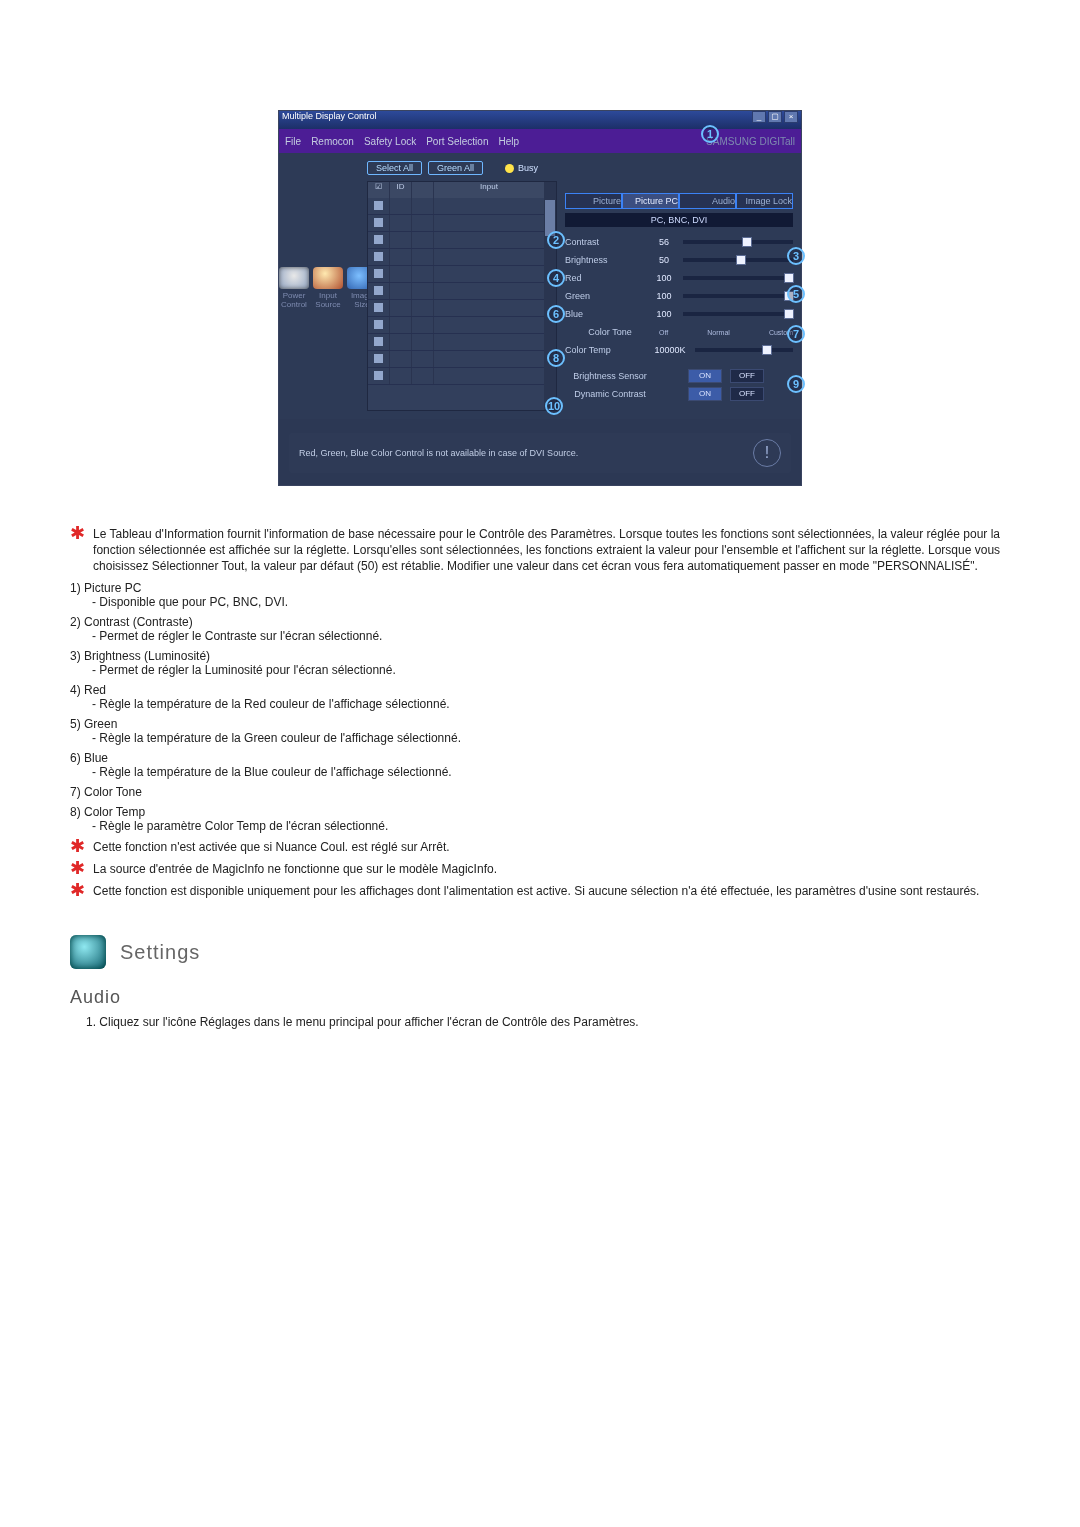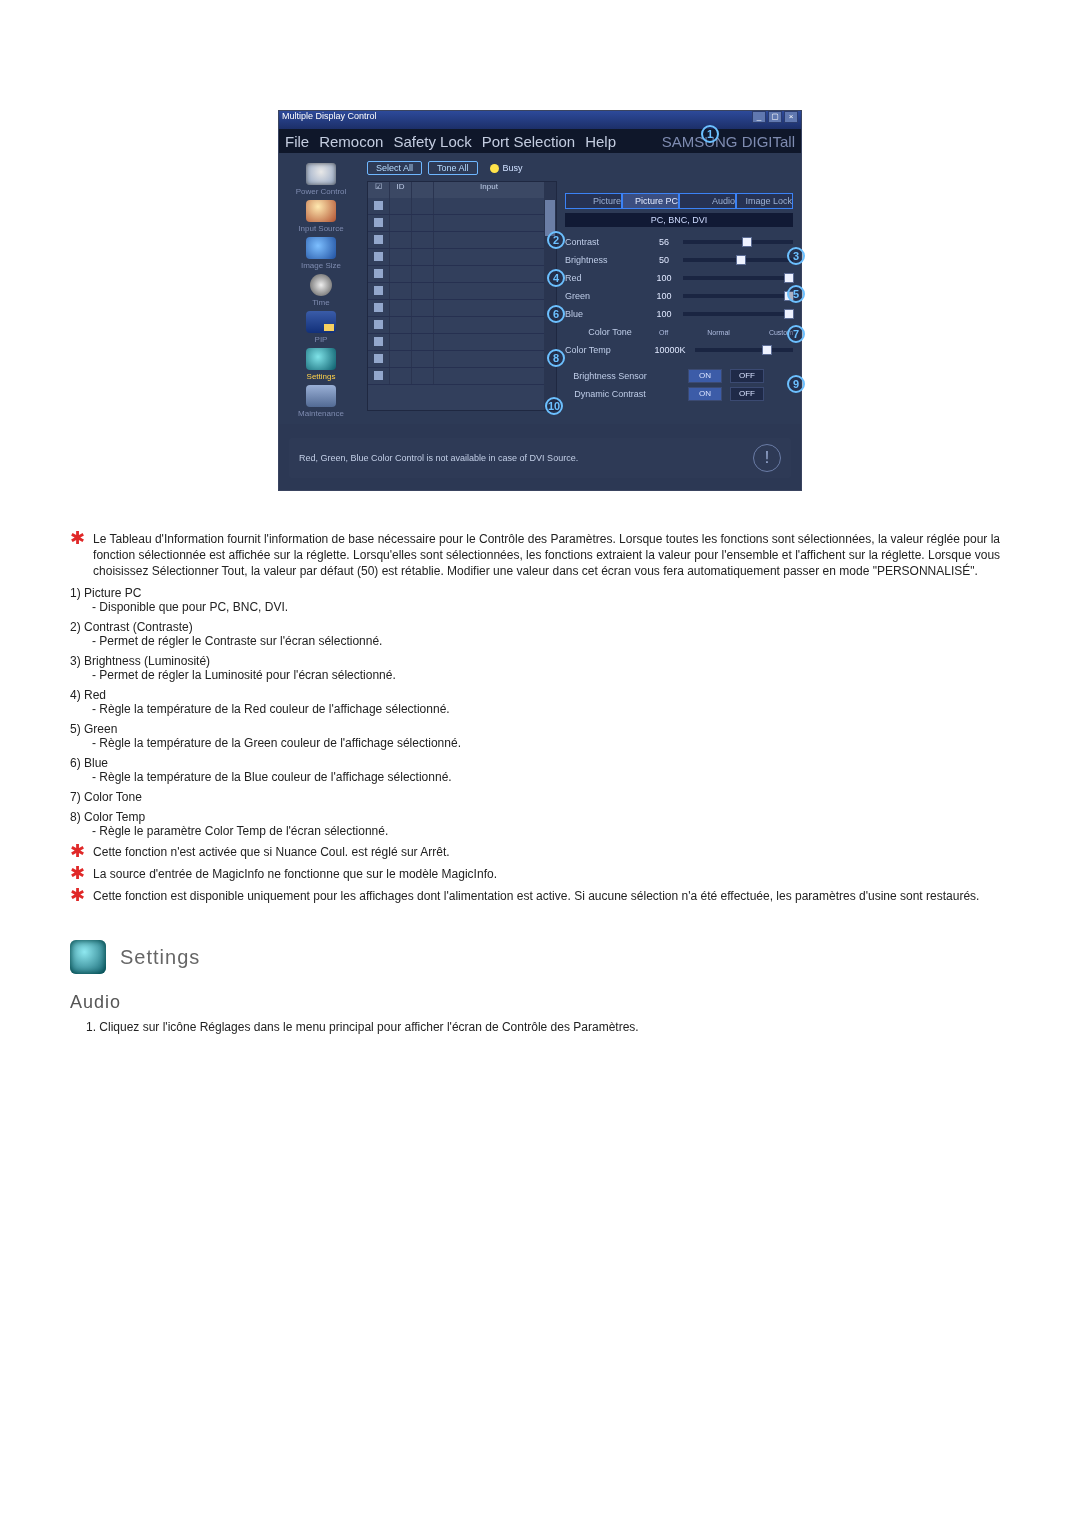--- a/index.html
+++ b/index.html
@@ -4,44 +4,44 @@
 <style>
   * { box-sizing: border-box; margin: 0; padding: 0; }
   body { font-family: Arial, Helvetica, sans-serif; font-size: 12px; color: #222; background: #fff; width: 1080px; margin: 0 auto; }
   .page { padding: 40px 70px; }
 
   
   .app-window { width: 524px; margin: 70px auto 40px auto; background: #2c3854; border: 1px solid #3a4460; box-shadow: none; }
   .titlebar { background: linear-gradient(#2d4a9a, #1c2f68); height: 18px; display: flex; justify-content: space-between; font-size: 9px; color: #fff; padding: 0 3px; }
   .titlebar .right { display: flex; gap: 2px; }
   .winbtn { width: 14px; height: 12px; background: #6078b0; border: 1px solid #2a3c70; display: inline-block; font-size: 8px; text-align: center; line-height: 10px; color: #fff; }
-  .menubar { background: #0f172a; height: 16px; display: flex; gap: 10px; padding: 12px 6px; align-items: center; font-size: 15px; color: #c4cde0; }
+  .menubar { background: #4c1d95; height: 16px; display: flex; gap: 10px; padding: 12px 6px; align-items: center; font-size: 10px; color: #c4cde0; }
   .menubar .brand { margin-left: auto; color: #7e8bb0; }
   .app-body { display: flex; background: #2d3a56; }
 
   
-  .sidebar { width: 84px; padding: 10px 0 6px 0; display: flex; flex-direction: column; align-items: center; gap: 4px; }
+  .sidebar { width: 84px; padding: 10px 0 6px 0; display: flex; align-items: center; gap: 4px; }
   .side-item { width: 72px; text-align: center; color: #7e8bb0; font-size: 8px; }
   .side-item.active .side-label { color: #ffd24a; }
   .side-icon { width: 30px; height: 22px; margin: 0 auto 2px auto; border-radius: 4px; display: block; }
   .icon-power  { background: radial-gradient(circle at 50% 40%, #e8e8e8, #8ca0c0); box-shadow: inset 0 0 4px #555; }
   .icon-input  { background: radial-gradient(circle at 40% 30%, #ffe9b0, #b05030); }
   .icon-imgsize{ background: radial-gradient(circle at 40% 40%, #7dbfff, #2050a0); }
   .icon-time   { background: radial-gradient(circle at 50% 50%, #eee, #555), #333; border-radius: 50%; width: 22px; }
   .icon-pip    { background: linear-gradient(#3a5ca8, #12307a); position: relative; }
   .icon-pip::after { content: ""; position: absolute; right: 2px; bottom: 2px; width: 10px; height: 7px; background: #f7d060; }
   .icon-settings { background: radial-gradient(circle at 40% 40%, #7fe3e8, #0a5b6a); }
   .icon-maint  { background: linear-gradient(#9ab0d6, #526a94); }
   .side-label { display: block; }
 
   
   .main { flex: 1; padding: 8px 8px 8px 4px; position: relative; }
   .list-hdr { display: flex; align-items: center; gap: 6px; font-size: 9px; color: #cfe0ff; margin-bottom: 6px; }
   .pill { border: 1px solid #6fb7ff; color: #b7dcff; padding: 1px 8px; border-radius: 2px; font-size: 9px; background: transparent; }
-  .busy { display: inline-flex; align-items: center; gap: 4px; margin-left: 6px; }
+  .busy { display: inline-flex; align-items: center; gap: 4px; margin-left: 16px; }
   .busy-dot { width: 9px; height: 9px; border-radius: 50%; background: #ffe34a; display: inline-block; }
 
   .listbox { display: flex; border: 1px solid #1f2841; height: 230px; background: #323f5c; }
   .list-cols { flex: 1; display: flex; flex-direction: column; }
   .list-colhdr { display: flex; height: 16px; background: #3b4864; font-size: 8px; color: #bfcde8; }
   .c-chk { width: 22px; border-right: 1px solid #2a3450; text-align: center; }
   .c-id  { width: 22px; border-right: 1px solid #2a3450; text-align: center; }
   .c-st  { width: 22px; border-right: 1px solid #2a3450; text-align: center; }
   .c-in  { flex: 1; text-align: center; }
   .list-rows { flex: 1; overflow: hidden; }
@@ -142,21 +142,21 @@
           </div>
         <div class="side-item">
             <span class="side-icon icon-maint"></span>
             <span class="side-label">Maintenance</span>
           </div>
       </div>
 
       <div class="main">
         <div class="list-hdr">
           <span class="pill">Select All</span>
-          <span class="pill">Tone All</span>
+          <span class="pill">Green All</span>
           <span class="busy">
               <span class="busy-dot"></span>
               <span>Busy</span>
             </span>
         </div>
 
         <div class="listbox" style="width:190px;">
           <div class="list-cols">
             <div class="list-colhdr">
               <div class="c-chk">☑</div>

